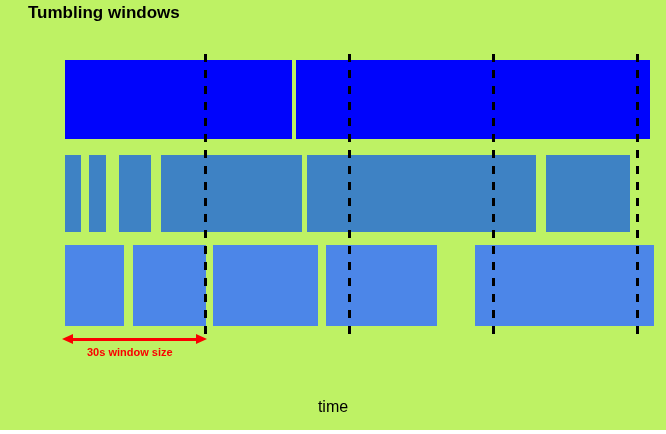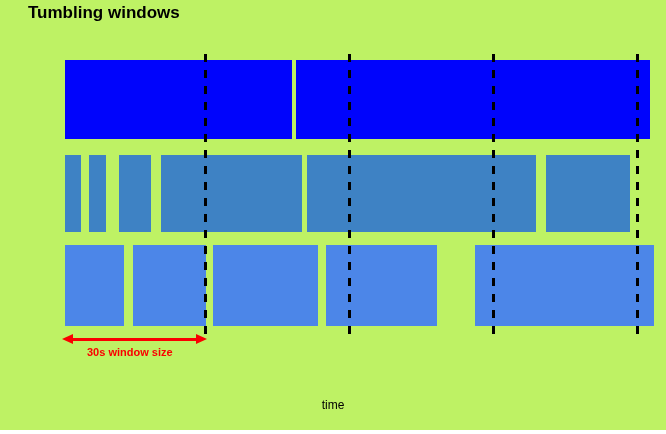--- a/index.html
+++ b/index.html
@@ -62,21 +62,21 @@
     font-weight: 700;
     color: #fb0000;
     white-space: nowrap;
   }
   .time-axis-label {
     position: absolute;
     left: 0;
     right: 0;
     top: 398px;
     text-align: center;
-    font-size: 12px;
+    font-size: 16px;
     color: #000000;
   }
 </style>
 </head>
 <body>
 
 <div class="canvas">
 
   <div class="diagram-title">Tumbling windows</div>
 

